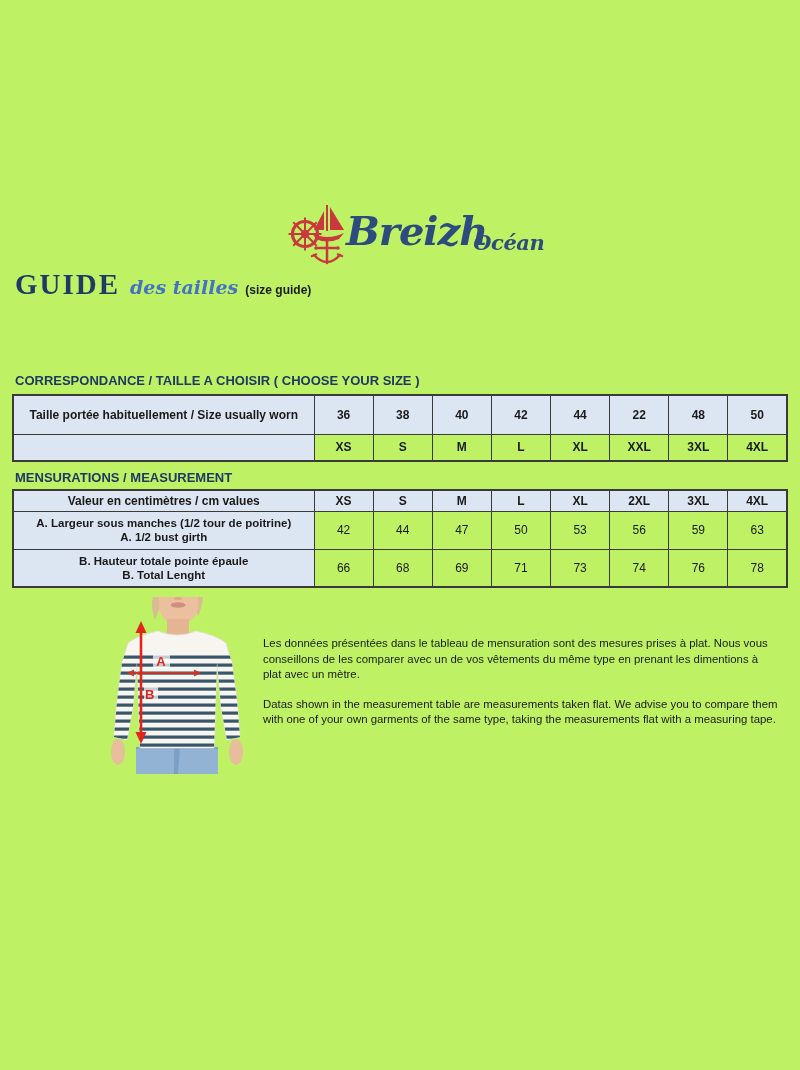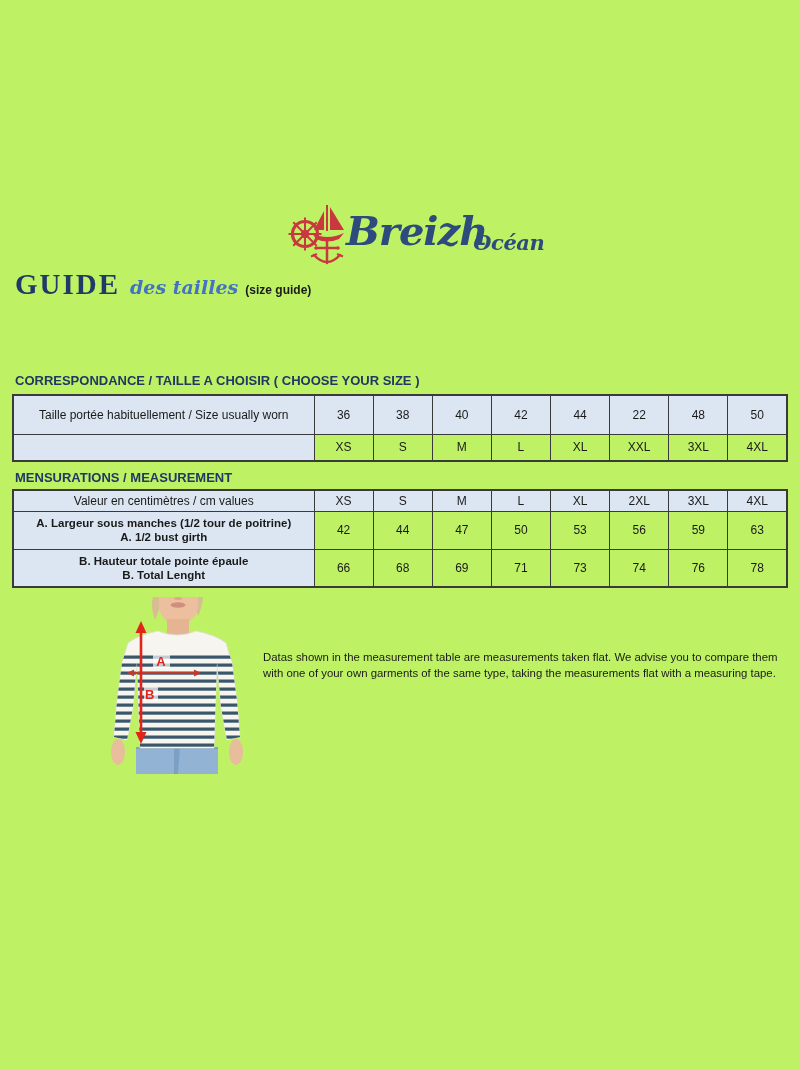--- a/index.html
+++ b/index.html
@@ -43,21 +43,21 @@
 
   
   table.sz { position:absolute; left:12px; width:776px; border-collapse:collapse; table-layout:fixed;
              border:2px solid #3a3a3a; }
   .t-corr { top:394px; }
   .t-meas { top:489px; }
   table.sz td { border:1px solid #3a3a3a; text-align:center; vertical-align:middle;
                 font-size:12px; color:#1a1a1a; padding:1px 2px; }
   col.c-label { width:301px; }
   .cell-blue { background:#dce6f2; }
-  .b { font-weight:normal; }
+  .b { font-weight:bold; }
   .r-tall td { height:39px; }
   .r-short td { height:27px; }
   .r-hdr td { height:21px; font-size:11.5px;margin-left:12px; }
   .r-meas td { height:38px; }
   .lbl2 { font-size:11.5px; font-weight:bold; line-height:14px; }
 
   
   .figure { position:absolute; top:597px; left:100px; width:153px; height:177px; }
 
   
@@ -243,19 +243,20 @@
       <line x1="41" y1="31" x2="41" y2="140" stroke="#e1251b" stroke-width="2.6"></line>
       <polygon points="41,24 35.5,36 46.5,36" fill="#e1251b"></polygon>
       <polygon points="41,147 35.5,135 46.5,135" fill="#e1251b"></polygon>
       <rect x="44" y="90" width="14" height="14" fill="#ffffff" opacity="0.7"></rect>
       <text x="45" y="102" font-family="Liberation Sans, sans-serif" font-size="13" font-weight="bold" fill="#e1251b">B</text>
     </svg>
   </div>
 
   <div class="notes">
     <div class="para-fr">
+      <div>Les données présentées dans le tableau de mensuration sont des mesures prises à plat. Nous vous conseillons de les comparer avec un de vos vêtements du même type en prenant les dimentions à plat avec un mètre.</div>
     </div>
     <div class="para-en">
       <div>Datas shown in the measurement table are measurements taken flat. We advise you to compare them with one of your own garments of the same type, taking the measurements flat with a measuring tape.</div>
     </div>
   </div>
 
 </div>
 
 </body></html>

